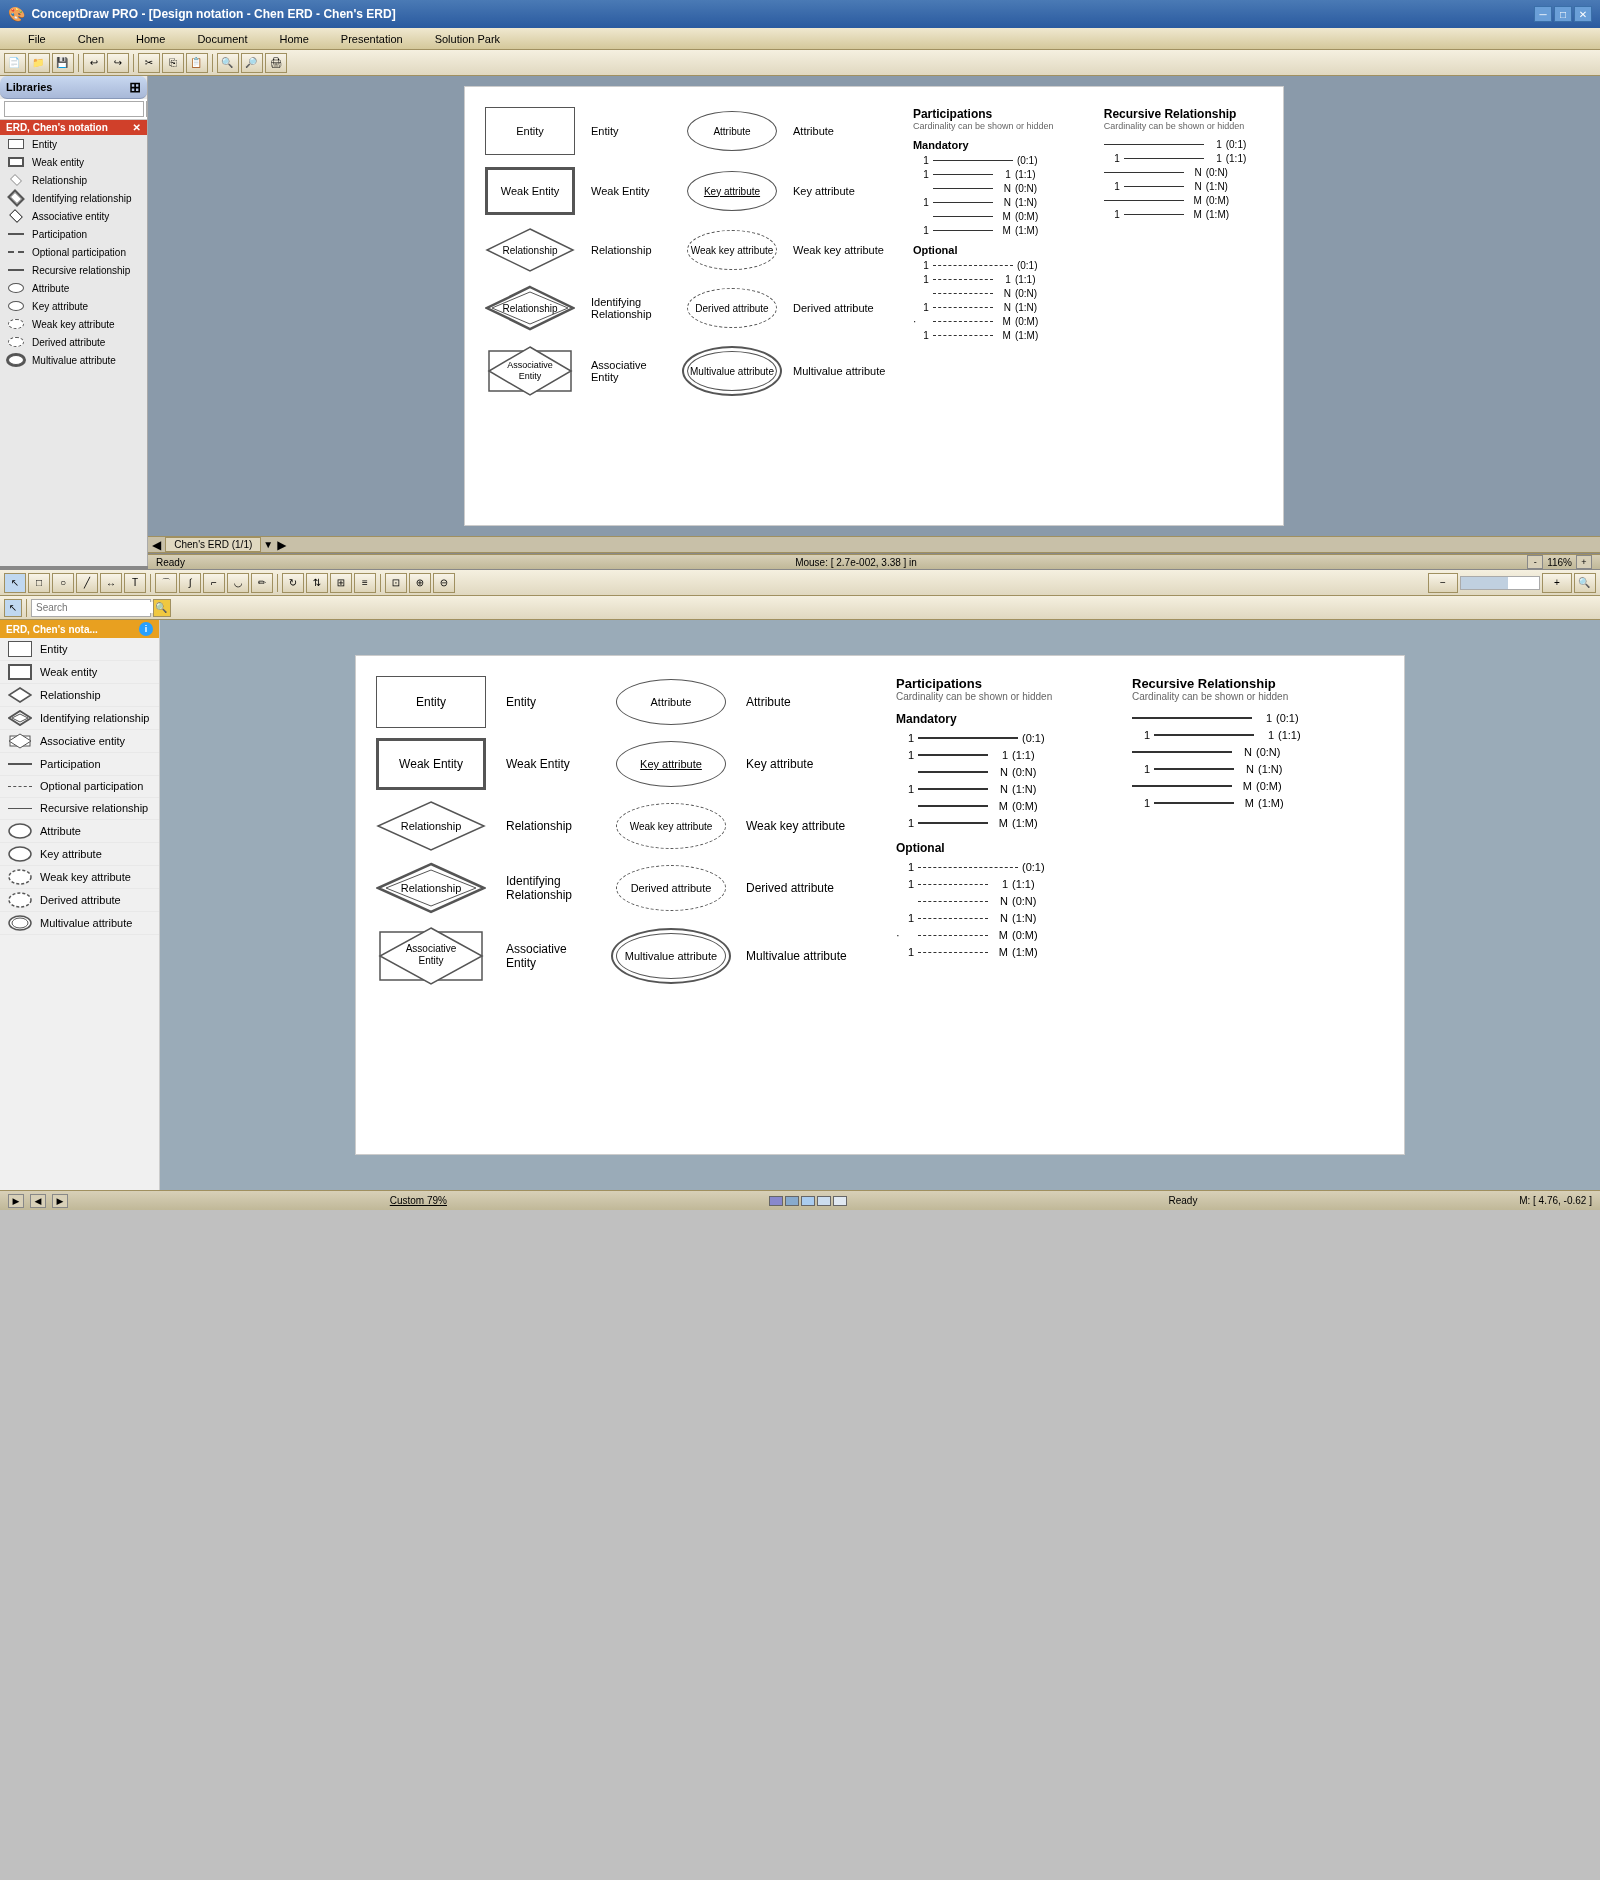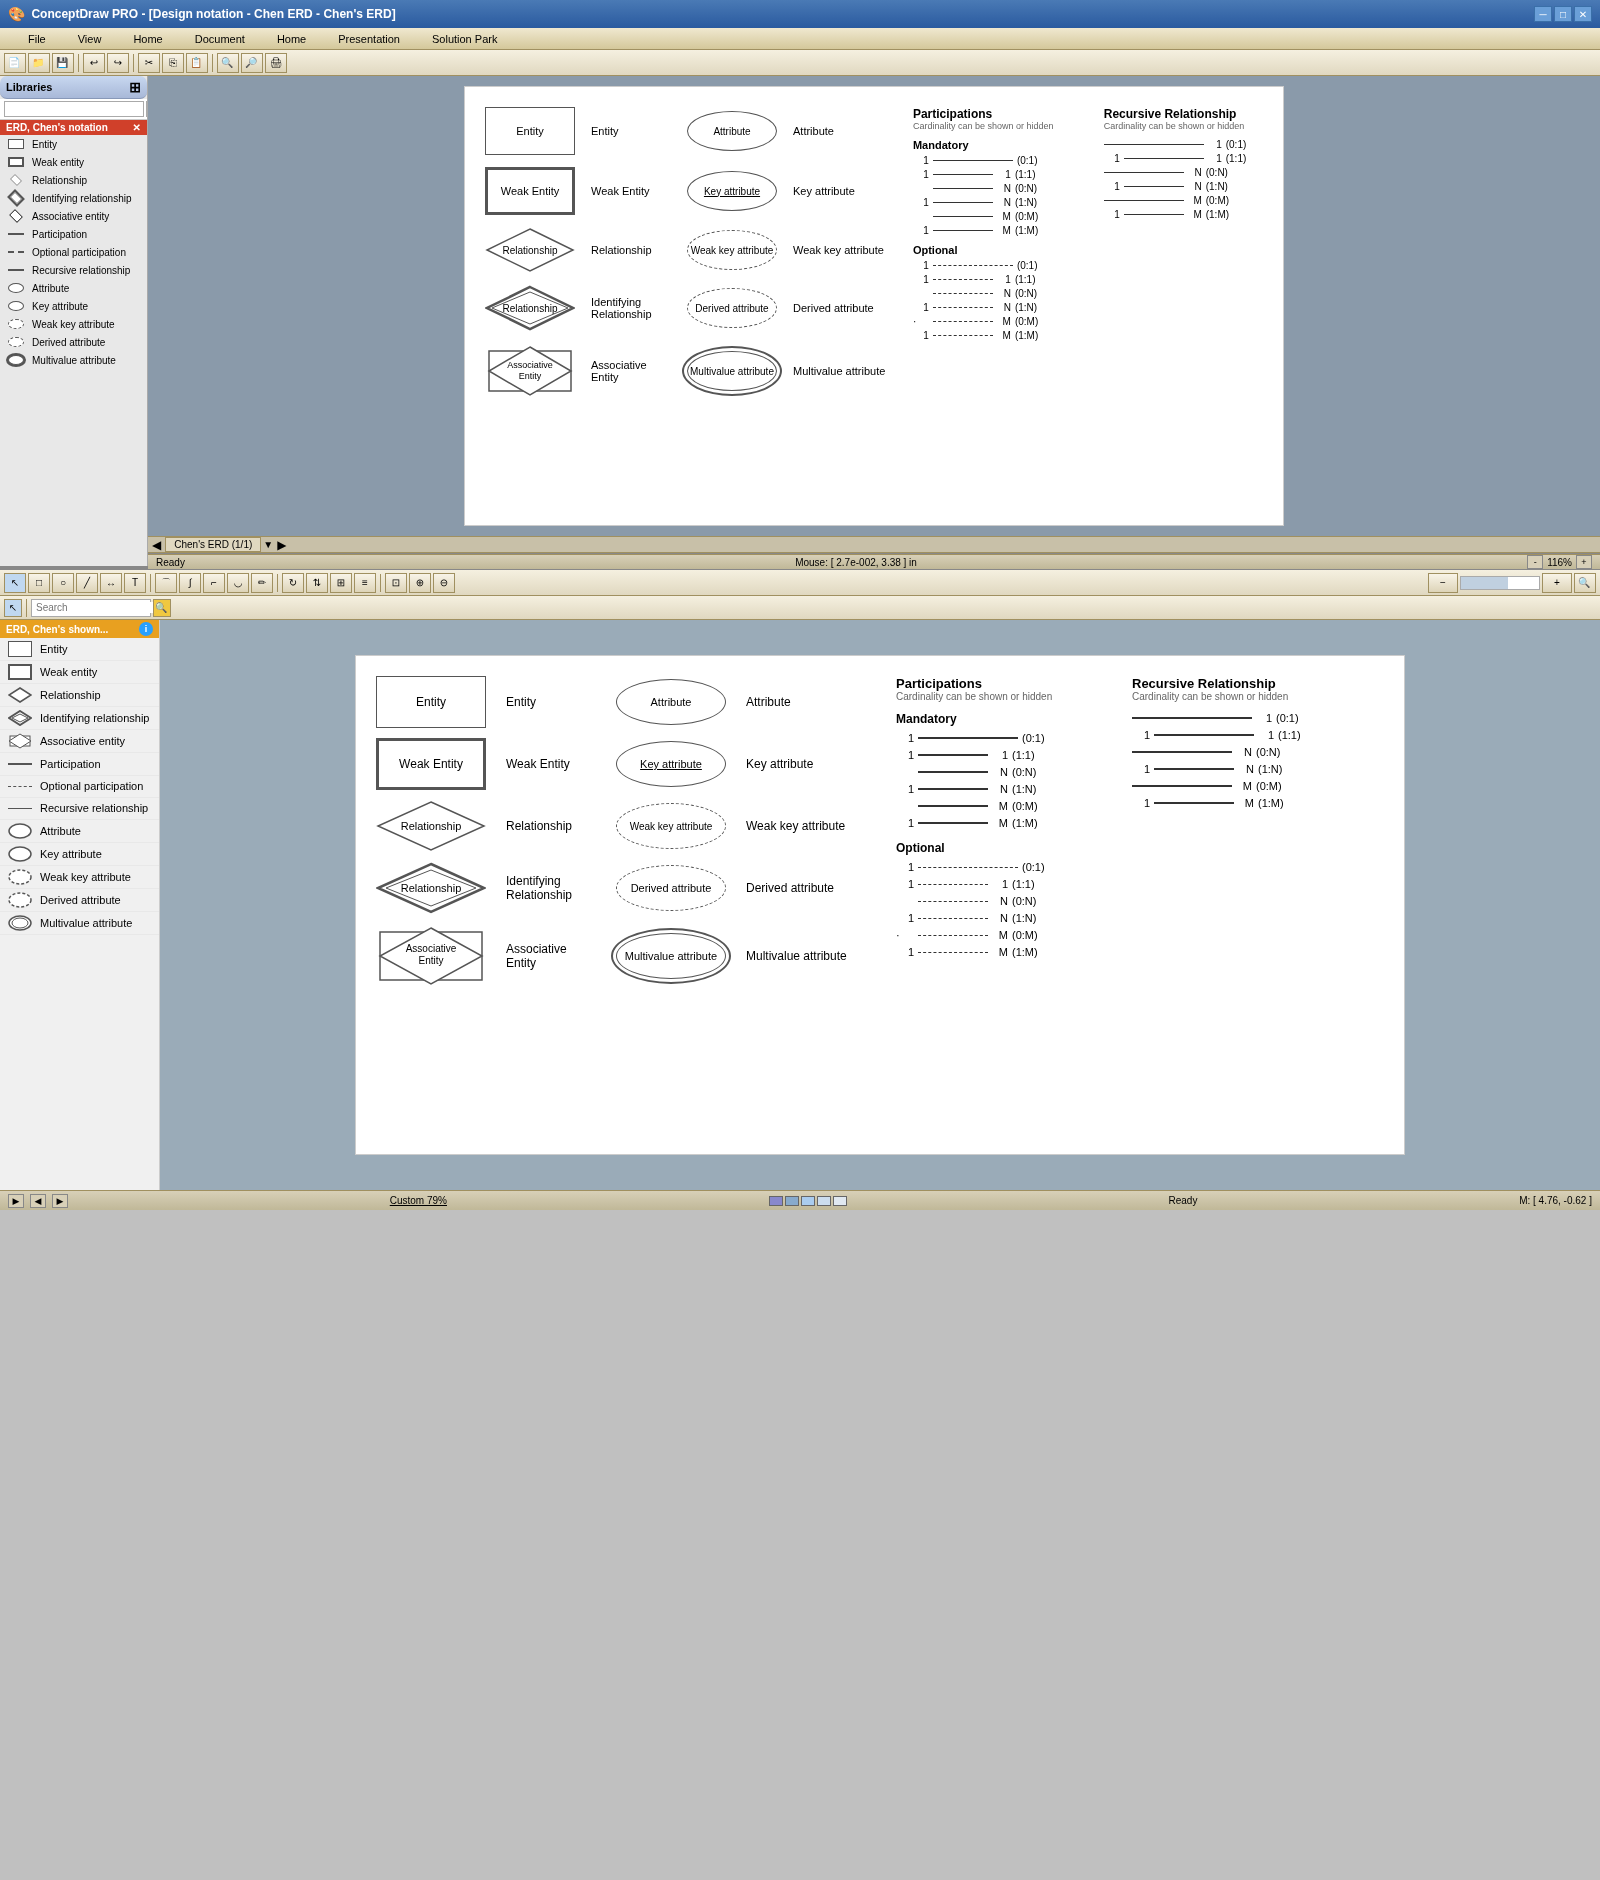--- a/index.html
+++ b/index.html
@@ -252,21 +252,21 @@
   </div>
   <div class="window-controls">
     <button class="win-btn">─</button>
     <button class="win-btn">□</button>
     <button class="win-btn">✕</button>
   </div>
 </div>
 
 <div class="menu-bar">
   <span class="menu-item">File</span>
-  <span class="menu-item">View</span>
+  <span class="menu-item">Chen</span>
   <span class="menu-item">Home</span>
   <span class="menu-item">Document</span>
   <span class="menu-item">Home</span>
   <span class="menu-item">Presentation</span>
   <span class="menu-item">Solution Park</span>
 </div>
 
 <div class="toolbar-top">
   <button class="tb-btn">📄</button>
   <button class="tb-btn">📁</button>
@@ -670,21 +670,21 @@
   <div style="width:120px; height:18px; background:white; border:1px solid #aaa; display:flex; align-items:center; padding:0 4px;">
     <input type="text" style="flex: 1 1 0%; border: none; outline: none; font-size: 10px;" placeholder="Search">
   </div>
   <button class="tb-btn" style="background:#f0c840; width:18px; height:18px;">🔍</button>
 </div>
 
 <div class="bottom-main">
 
   <div class="sidebar-bottom">
     <div class="lib-group-header-bottom">
-      <span>ERD, Chen's shown...</span>
+      <span>ERD, Chen's nota...</span>
       <div style="width:14px; height:14px; border-radius:50%; background:#28a0ff; border:none; display:flex; align-items:center; justify-content:center; font-size:9px; color:white; cursor:pointer;">i</div>
     </div>
 
     <div class="lib-item-bottom">
       <div style="width:24px; height:16px; border:1.5px solid #555; background:white;"></div>
       <span>Entity</span>
     </div>
     <div class="lib-item-bottom">
       <div style="width:24px; height:16px; border:2.5px solid #555; background:white;"></div>
       <span>Weak entity</span>

